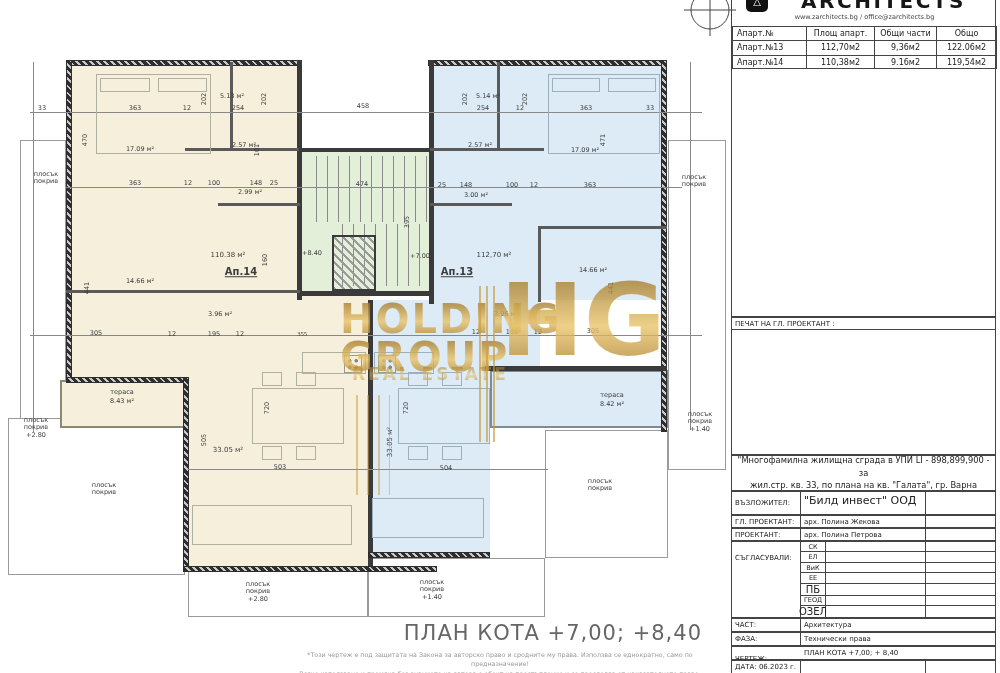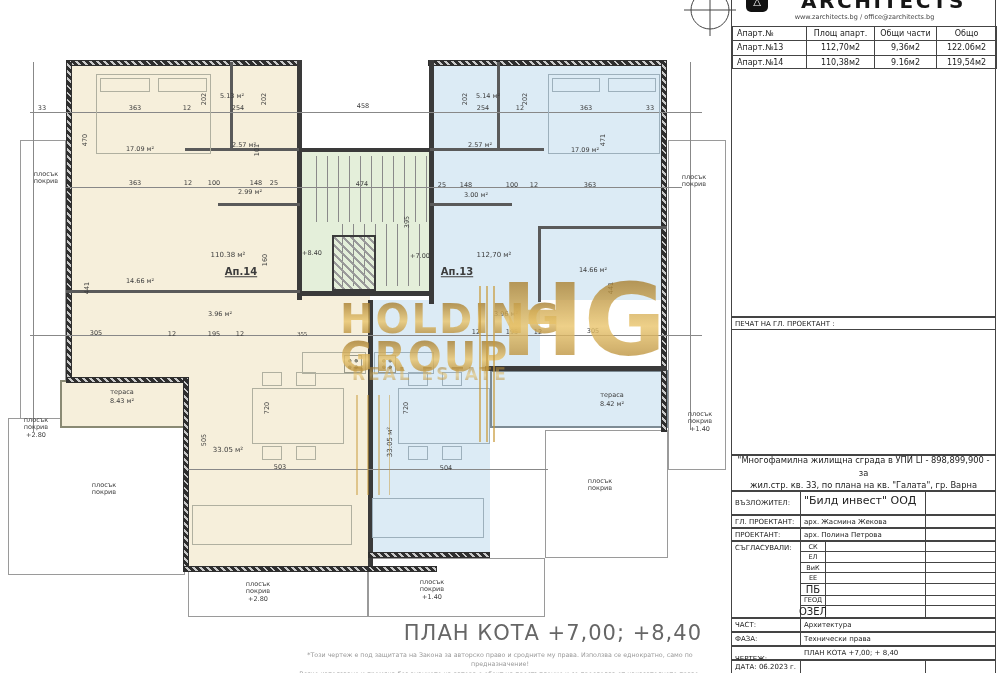--- a/index.html
+++ b/index.html
@@ -276,31 +276,31 @@
       <span>жил.стр. кв. 33, по плана на кв. "Галата", гр. Варна</span>
     </div>
 
     <div class="tb-row" style="left:0;top:491px;width:265px;height:24px;">
       <div class="cell cr" style="width:69px;">ВЪЗЛОЖИТЕЛ:</div>
       <div class="cell cr" style="width:125px;font-size:11px;align-items:flex-start;padding-top:2px;">"Билд инвест" ООД</div>
       <div class="cell" style="flex:1;"></div>
     </div>
     <div class="tb-row" style="left:0;top:515px;width:265px;height:13px;">
       <div class="cell cr" style="width:69px;">ГЛ. ПРОЕКТАНТ:</div>
-      <div class="cell cr" style="width:125px;">арх. Жасмина Жекова</div>
+      <div class="cell cr" style="width:125px;">арх. Полина Жекова</div>
       <div class="cell" style="flex:1;"></div>
     </div>
     <div class="tb-row" style="left:0;top:528px;width:265px;height:13px;">
       <div class="cell cr" style="width:69px;">ПРОЕКТАНТ:</div>
       <div class="cell cr" style="width:125px;">арх. Полина Петрова</div>
       <div class="cell" style="flex:1;"></div>
     </div>
 
     <div class="tb-row" style="left:0;top:541px;width:265px;height:77px;">
-      <div class="cell cr" style="width:69px;align-items:flex-start;padding-top:2px;">СЪГЛАСУВАЛИ:</div>
+      <div class="cell cr" style="width:69px;align-items:flex-start;padding-top:12px;">СЪГЛАСУВАЛИ:</div>
       <div style="flex:1;display:flex;flex-direction:column;">
         <div style="flex:1;display:flex;border-bottom:1px solid #444;">
             <div class="cell cr" style="width:25px;justify-content:center;font-size:6.5px;">СК</div>
             <div class="cell cr" style="width:100px;"></div>
             <div class="cell" style="flex:1;"></div>
           </div>
         <div style="flex:1;display:flex;border-bottom:1px solid #444;">
             <div class="cell cr" style="width:25px;justify-content:center;font-size:6.5px;">ЕЛ</div>
             <div class="cell cr" style="width:100px;"></div>
             <div class="cell" style="flex:1;"></div>

